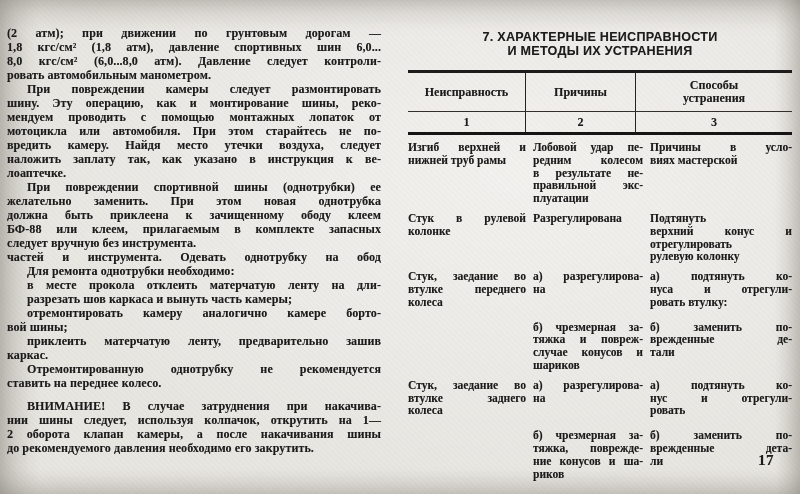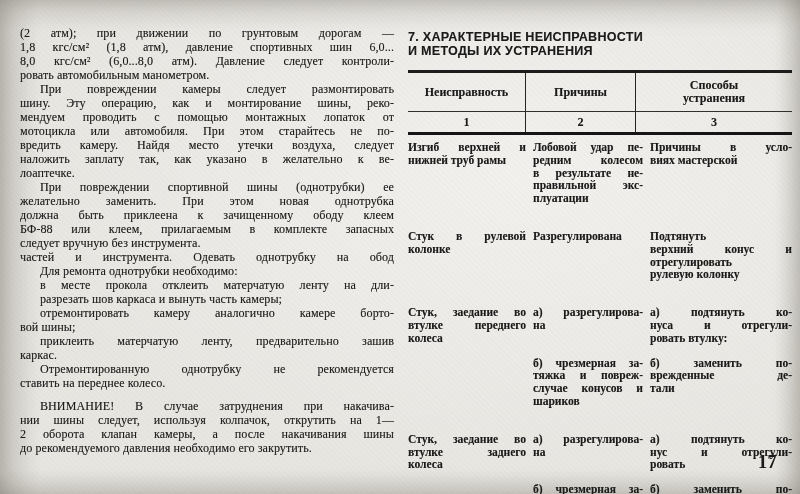--- a/index.html
+++ b/index.html
@@ -16,33 +16,33 @@
   }
   .page {
     position:absolute; inset:0;
     box-shadow: inset 14px 10px 34px -12px rgba(70,64,52,0.35),
                 inset -10px -8px 28px -10px rgba(70,64,52,0.28);
   }
   .ink { text-shadow: 0.2px 0.2px 0 rgba(20,20,20,0.35); }
 
   
   .left-col {
-    position:absolute; left:20px; top:26px; width:374px;
-    font-size:12px; line-height:14px; font-weight:normal; letter-spacing:0.1px;
+    position:absolute; left:7px; top:26px; width:374px;
+    font-size:12px; line-height:14px; font-weight:bold; letter-spacing:0.1px;
   }
   .para { margin:0; }
   .para.gap { margin-top:9px; }
   .ln { display:block; white-space:nowrap; }
   .ln.j { white-space:normal; text-align:justify; text-align-last:justify; }
   .ln.ind { padding-left:20px; }
 
   
   .right-col { position:absolute; left:408px; top:30px; width:384px; }
   .sec-title {
-    text-align:left; font-family:"Liberation Sans", sans-serif;
+    text-align:center; font-family:"Liberation Sans", sans-serif;
     font-weight:bold; font-size:12.5px; line-height:14px; letter-spacing:0.3px;
   }
   .thead {
     margin-top:12px;
     display:grid; grid-template-columns:118px 110px 1fr;
     border-top:3px solid #1c1c1c; border-bottom:3px solid #151515;
   }
   .th {
     display:flex; align-items:center; justify-content:center;
     text-align:center; white-space:pre-line;
@@ -50,50 +50,50 @@
     min-height:32px; padding:3px 2px;
     border-bottom:1px solid #33302c;
   }
   .thn {
     text-align:center; font-size:12px; font-weight:bold; padding:3px 0 2px;
   }
   .vline-r { border-right:1.5px solid #26241f; }
 
   .tbody { margin-top:6px; font-size:11.5px; line-height:12.8px; font-weight:bold; }
   .trow { display:grid; grid-template-columns:118px 110px 1fr; column-gap:7px; }
-  .trow.start { margin-top:25px; }
+  .trow.start { margin-top:7px; }
   .tbody .trow:first-child { margin-top:0; }
   .trow:not(.start) { margin-top:12px; }
   .cell { min-height:1px; }
 
   
   .page-num {
     position:absolute; left:758px; top:452px;
-    font-size:18px; font-weight:bold; letter-spacing:0.5px;
+    font-size:15px; font-weight:bold; letter-spacing:0.5px;
   }
 </style>
 </head>
 <body>
 
 <div class="page">
 
   <div class="left-col ink">
       <div class="para">
         <span class="ln j">(2 атм); при движении по грунтовым дорогам —</span>
         <span class="ln j">1,8 кгс/см² (1,8 атм), давление спортивных шин 6,0...</span>
         <span class="ln j">8,0 кгс/см² (6,0...8,0 атм). Давление следует контроли-</span>
         <span class="ln">ровать автомобильным манометром.</span>
       </div>
       <div class="para">
         <span class="ln j ind">При повреждении камеры следует размонтировать</span>
         <span class="ln j">шину. Эту операцию, как и монтирование шины, реко-</span>
         <span class="ln j">мендуем проводить с помощью монтажных лопаток от</span>
         <span class="ln j">мотоцикла или автомобиля. При этом старайтесь не по-</span>
         <span class="ln j">вредить камеру. Найдя место утечки воздуха, следует</span>
-        <span class="ln j">наложить заплату так, как указано в желательно к ве-</span>
+        <span class="ln j">наложить заплату так, как указано в инструкция к ве-</span>
         <span class="ln">лоаптечке.</span>
       </div>
       <div class="para">
         <span class="ln j ind">При повреждении спортивной шины (однотрубки) ее</span>
         <span class="ln j">желательно заменить. При этом новая однотрубка</span>
         <span class="ln j">должна быть приклеена к зачищенному ободу клеем</span>
         <span class="ln j">БФ-88 или клеем, прилагаемым в комплекте запасных</span>
         <span class="ln">следует вручную без инструмента.</span>
         <span class="ln j">частей и инструмента. Одевать однотрубку на обод</span>
       </div>

